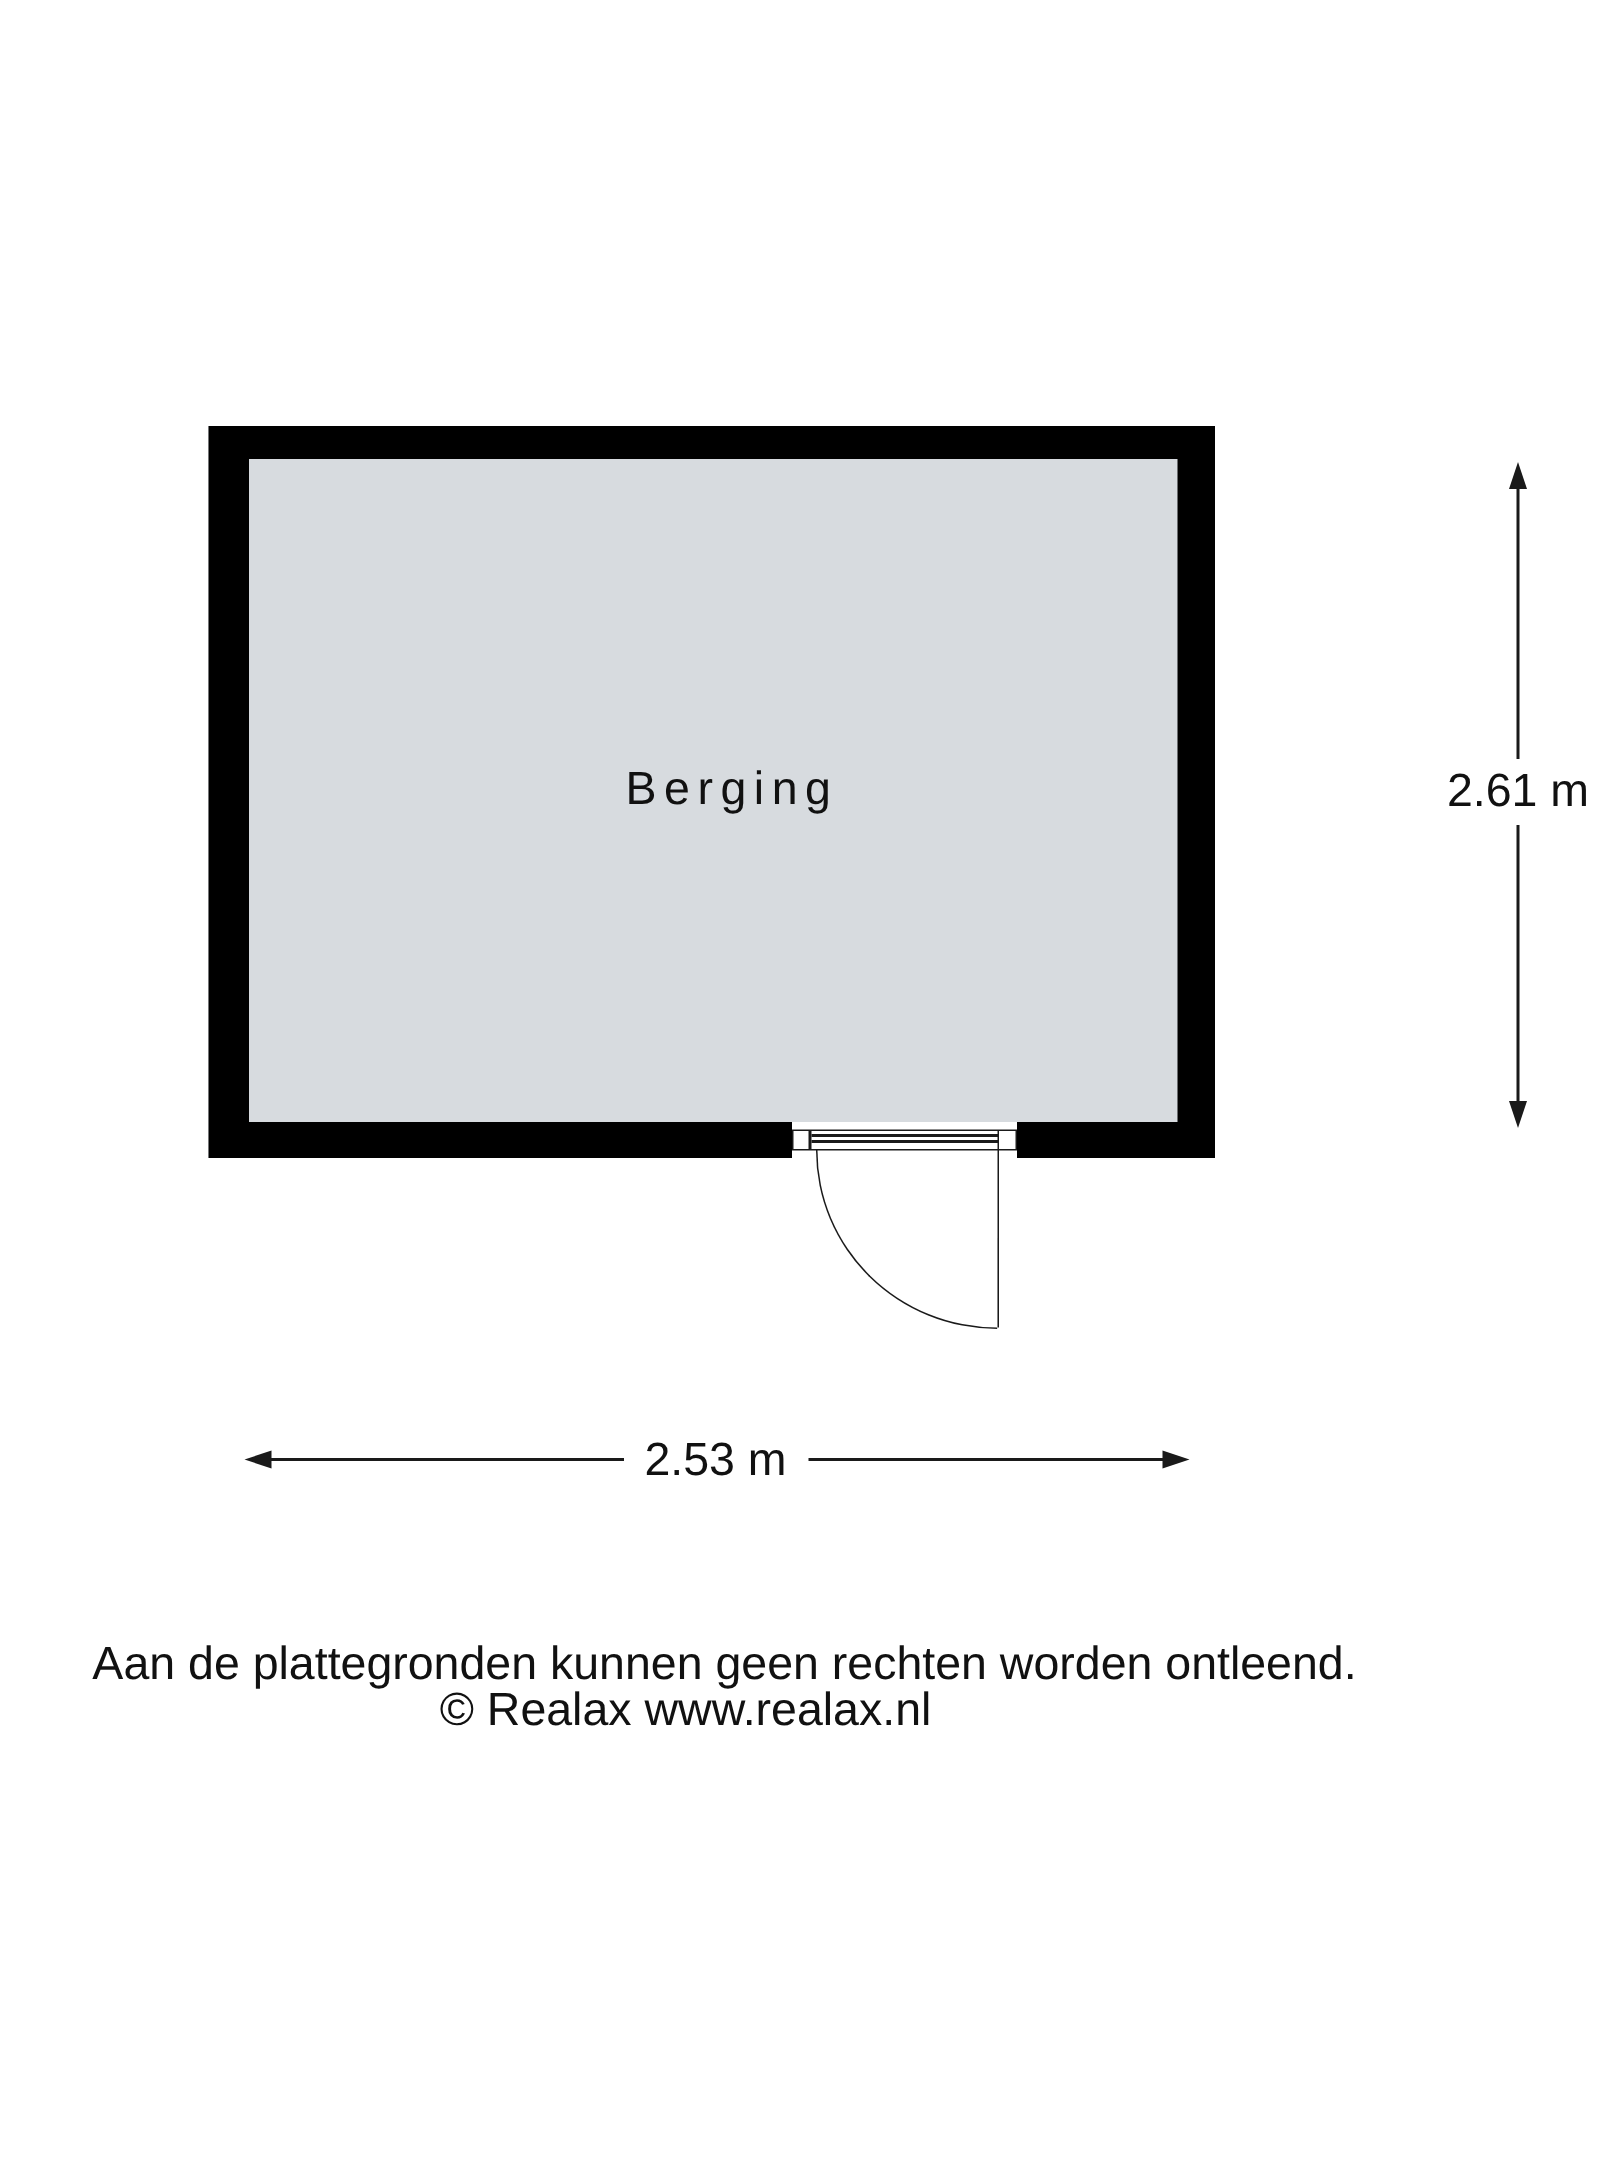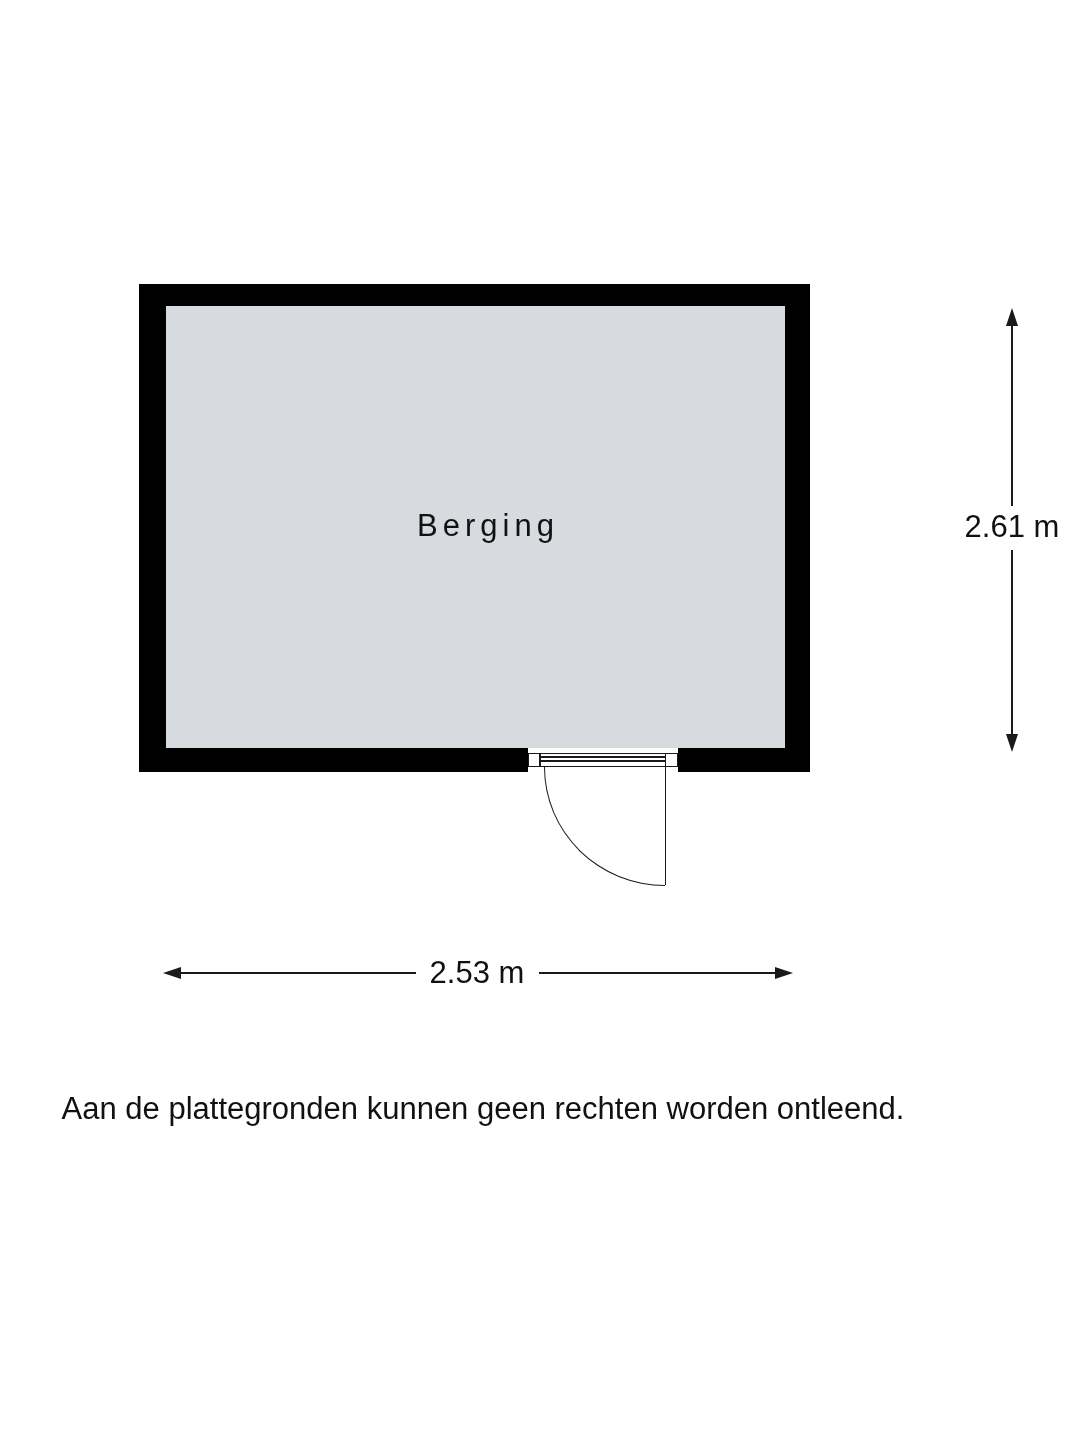--- a/index.html
+++ b/index.html
@@ -134,14 +134,15 @@
   <div class="abs dim-line v-line-lower"></div>
   <div class="abs tri tri-down"></div>
 
   <div class="abs tri tri-left"></div>
   <div class="abs dim-line h-line-left"></div>
   <div class="abs dim-label width-dim-label">2.53 m</div>
   <div class="abs dim-line h-line-right"></div>
   <div class="abs tri tri-right"></div>
 
   <div class="abs footer-line disclaimer-text">Aan de plattegronden kunnen geen rechten worden ontleend.</div>
+  <div class="abs footer-line copyright-text">© Realax www.realax.nl</div>
 
 </div>
 
 </body></html>

